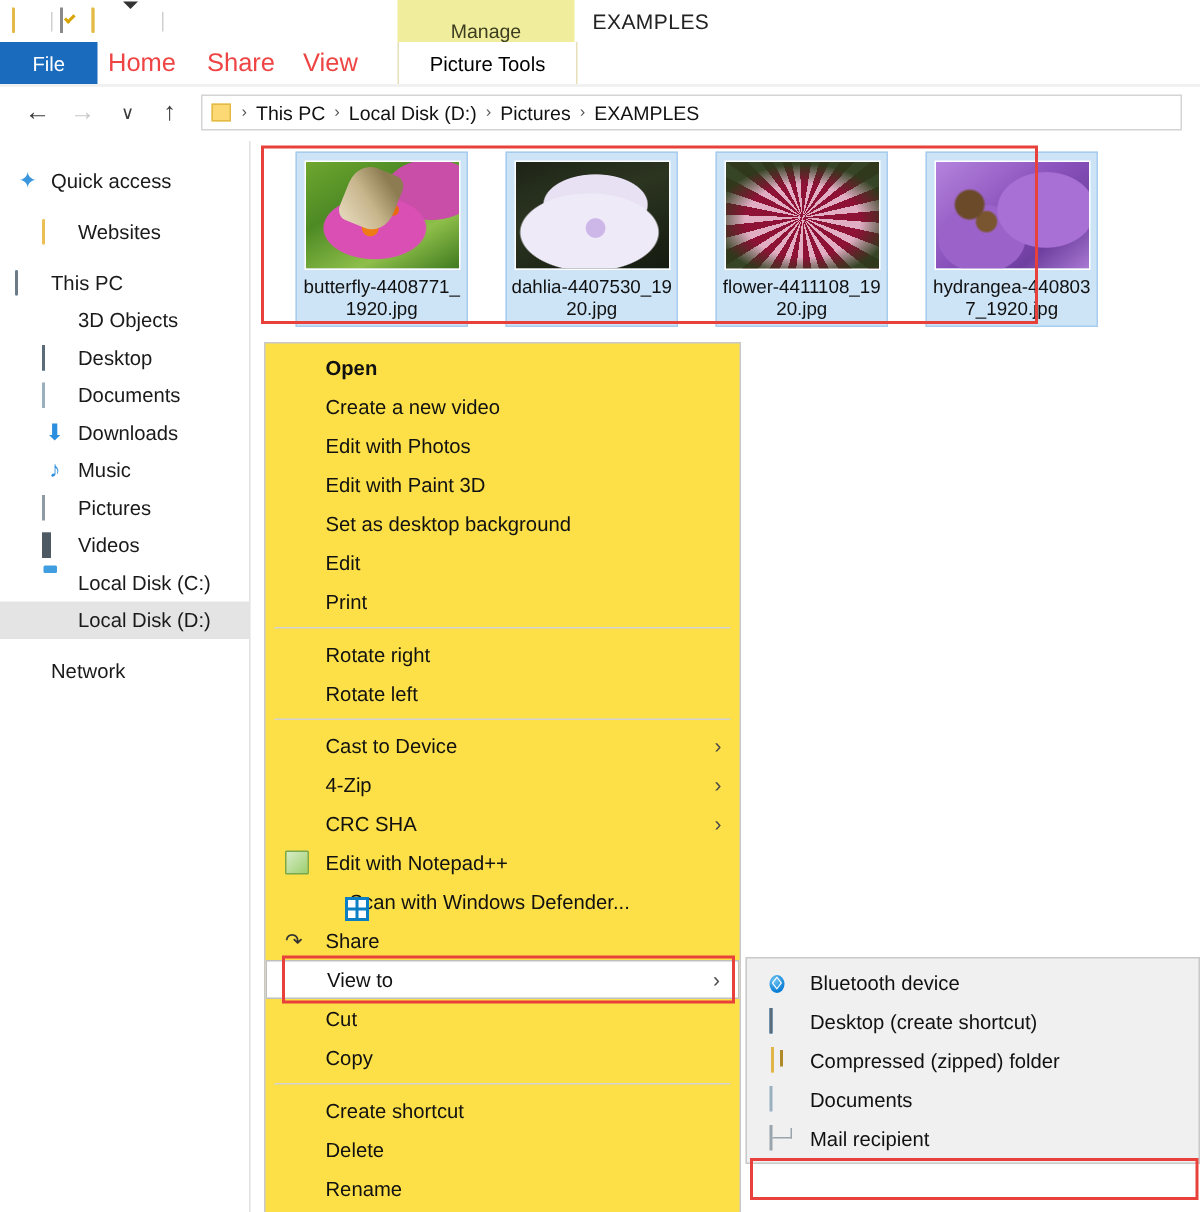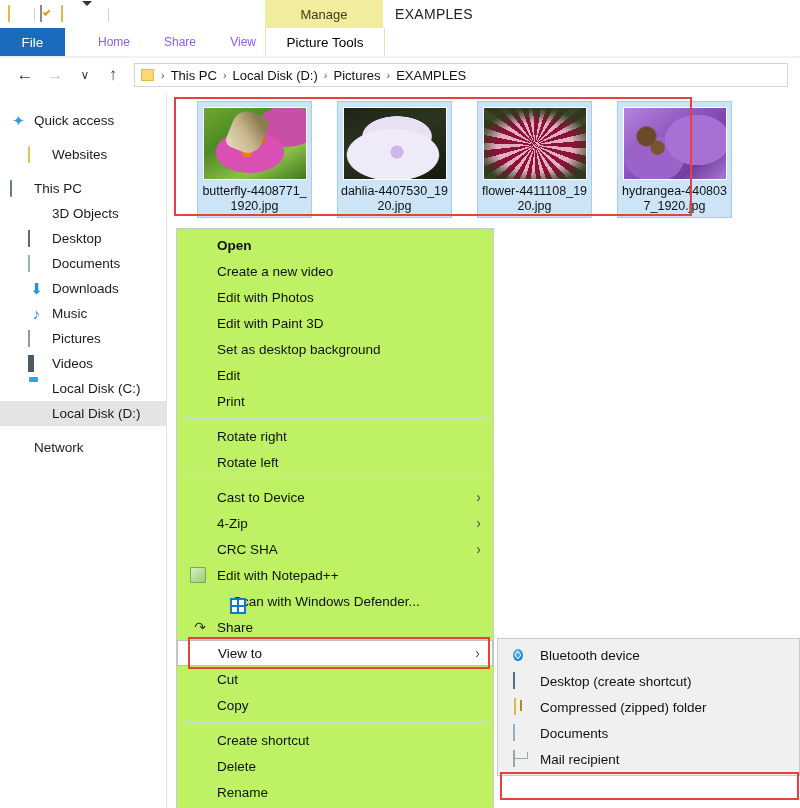--- a/index.html
+++ b/index.html
@@ -87,23 +87,23 @@
     font-size: 13.5px;
     display: flex;
     align-items: center;
     justify-content: center;
   }
   .rb-tab {
     position: absolute;
     top: 0; height: 28px;
     display: flex;
     align-items: center;
-    justify-content: flex-end;
-    font-size: 12px;
-    color: #8b5cf6;
+    justify-content: flex-start;
+    font-size: 17px;
+    color: #ef4444;
   }
   #tab-home  { left: 72px;  width: 58px; }
   #tab-share { left: 138px; width: 58px; }
   #tab-view  { left: 202px; width: 54px; }
   #ctx-tab {
     position: absolute;
     left: 265px; top: 0;
     width: 118px; height: 28px;
     background: #ffffff;
     border-left: 1px solid #e6dfb8;
@@ -118,21 +118,21 @@
     left: 0; top: 56px;
     width: 800px; height: 2px;
     background: #f1f1f1;
   }
   #manage-banner {
     position: absolute;
     left: 265px; top: 0;
     width: 118px; height: 28px;
     background: #f0ee9c;
     display: flex;
-    align-items: center;
+    align-items: flex-end;
     justify-content: center;
     font-size: 13px;
     color: #3d3d22;
   }
   #window-title {
     position: absolute;
     left: 395px; top: 0;
     height: 28px;
     display: flex;
     align-items: center;
@@ -426,25 +426,24 @@
       radial-gradient(ellipse 45% 50% at 72% 45%, #a86fd4 0 70%, transparent 72%),
       radial-gradient(ellipse 40% 45% at 30% 72%, #9b63c9 0 70%, transparent 72%),
       linear-gradient(140deg, #b583dd 0%, #8b53bd 45%, #6f3fa0 75%, #a878d2 100%);
   }
 
   
   #ctxmenu {
     position: absolute;
     left: 176px; top: 228px;
     width: 318px;
-    background: #bef264;
+    background: #fde047;
     border: 1px solid #c9c9c9;
     box-sizing: border-box;
     padding: 3px 0;
-    text-align: right;
   }
   .mi {
     height: 26px;
     display: flex;
     align-items: center;
     font-size: 13.5px;
     color: #111;
     padding-left: 40px;
     padding-right: 12px;
     position: relative;

